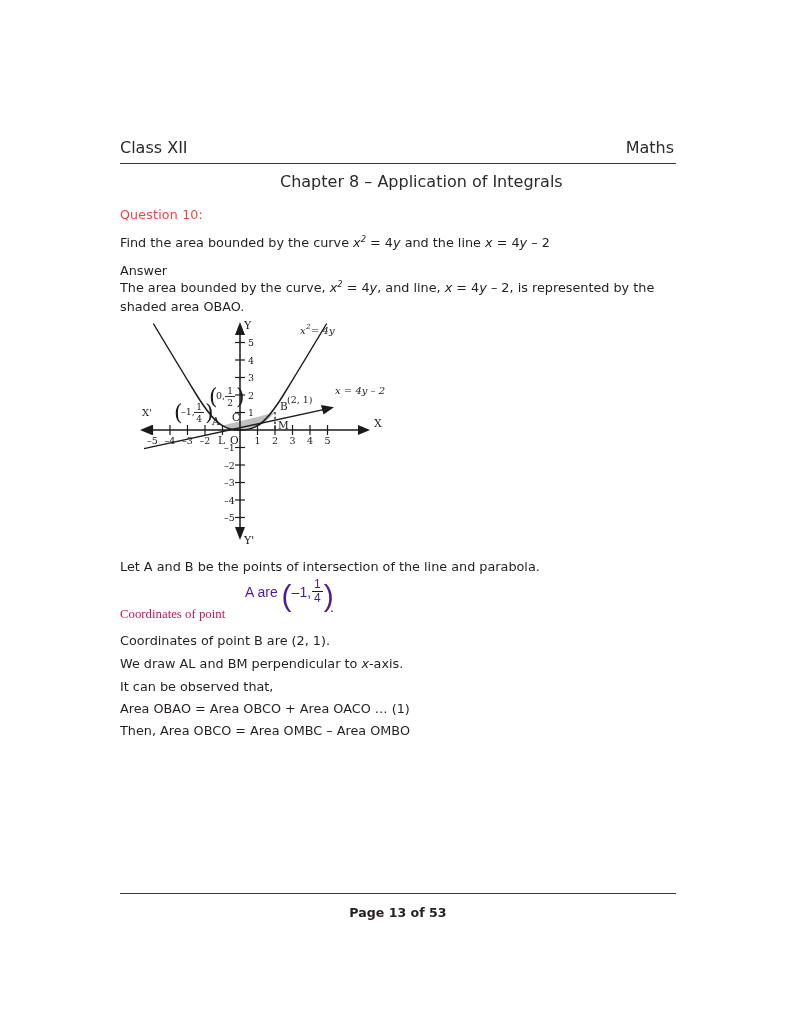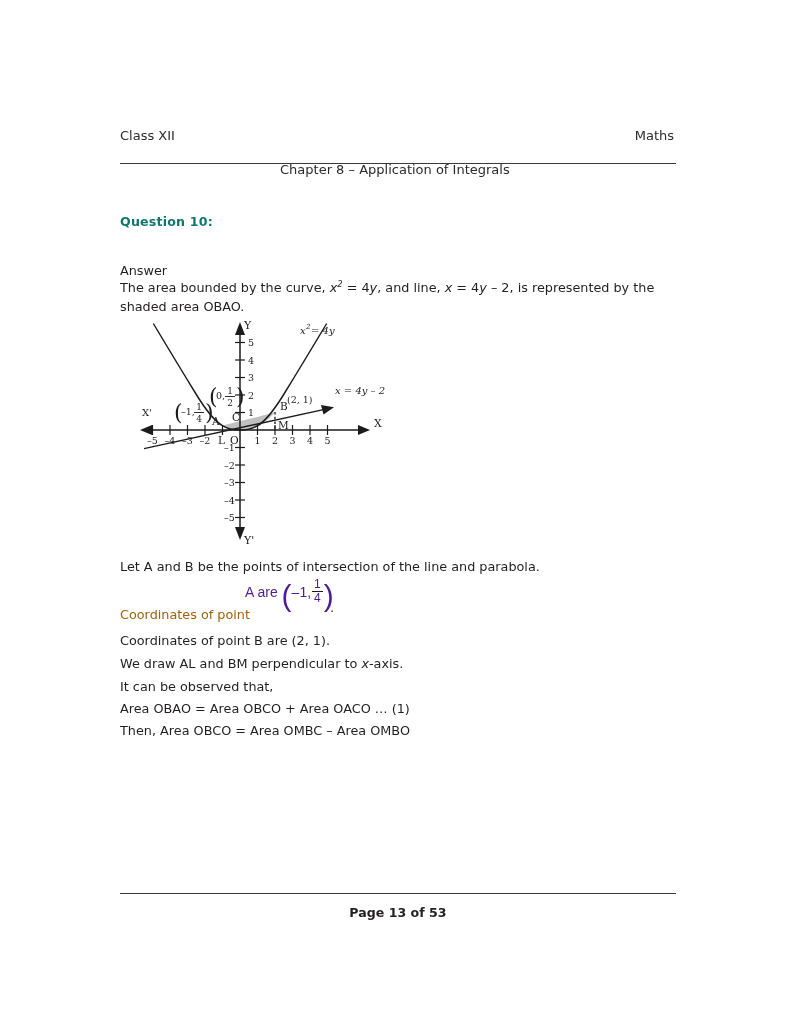--- a/index.html
+++ b/index.html
@@ -20,67 +20,68 @@
     left: 0; top: 0;
     width: 791px;
     height: 1024px;
     background: #fff;
   }
 
   
   .hdr {
     position: absolute;
     left: 120px;
-    top: 128px;
+    top: 138px;
     width: 556px;
     height: 20px;
-    font-size: 13px;
+    font-size: 16px;
     color: #2b2b2b;
   }
   .hdr-left   { position:absolute; left:0px;  top:0; white-space:nowrap; }
   .hdr-center { position:absolute; left:160px; top:0; white-space:nowrap;margin-top:34px; }
   .hdr-right  { position:absolute; right:2px; top:0; white-space:nowrap; }
   .hdr-rule {
     position: absolute;
     left: 120px;
     top: 163px;
     width: 556px;
     height: 0;
     border-top: 1.6px solid #3a3a3a;
   }
 
   
   .q-label {
     position: absolute;
     left: 120px;
-    top: 214px;
+    top: 207px;
     font-size: 12.6px;
-    font-weight: bold;
-    color: #0f766e;
+    font-weight: normal;
+    color: #ef4444;
     letter-spacing: 0.2px;
   }
   .ln {
     position: absolute;
     left: 120px;
     font-size: 12.8px;
     line-height: 17px;
     color: #231f20;
     white-space: nowrap;
   }
   i.mv { font-style: italic; }
   sup.sq { font-size: 8.4px; vertical-align: super; font-style: italic; }
 
   
   .mathline {
     position: absolute;
     left: 120px;
     top: 607px;
     font-size: 12.8px;
-    color: #a16207;
+    color: #be185d;
     white-space: nowrap;
+    font-family: Liberation Serif, serif;
   }
   .math-img {
     position: absolute;
     left: 245px;
     top: 578px;
     font-family: Liberation Sans, sans-serif;
     font-size: 14px;
     color: #4c1d95;
     white-space: nowrap;
   }
@@ -139,20 +140,23 @@
 
   <div class="hdr">
     <span class="hdr-left">Class XII</span>
     <span class="hdr-center">Chapter 8 – Application of Integrals</span>
     <span class="hdr-right">Maths</span>
   </div>
   <div class="hdr-rule"></div>
 
   <div class="q-label">Question 10:</div>
 
+  <div class="ln" style="top:231px;">
+    <span>Find the area bounded by the curve </span><i class="mv">x</i><sup class="sq">2</sup><span> = 4</span><i class="mv">y</i><span> and the line </span><i class="mv">x</i><span> = 4</span><i class="mv">y</i><span> – 2</span>
+  </div>
 
   <div class="ln" style="top:254px;margin-top:8px;">Answer</div>
 
   <div class="ln" style="top:276px;">
     <span>The area bounded by the curve, </span><i class="mv">x</i><sup class="sq">2</sup><span> = 4</span><i class="mv">y</i><span>, and line, </span><i class="mv">x</i><span> = 4</span><i class="mv">y</i><span> – 2, is represented by the</span>
   </div>
 
   <div class="ln" style="top:298px;">shaded area OBAO.</div>
 
   <div class="fig">

